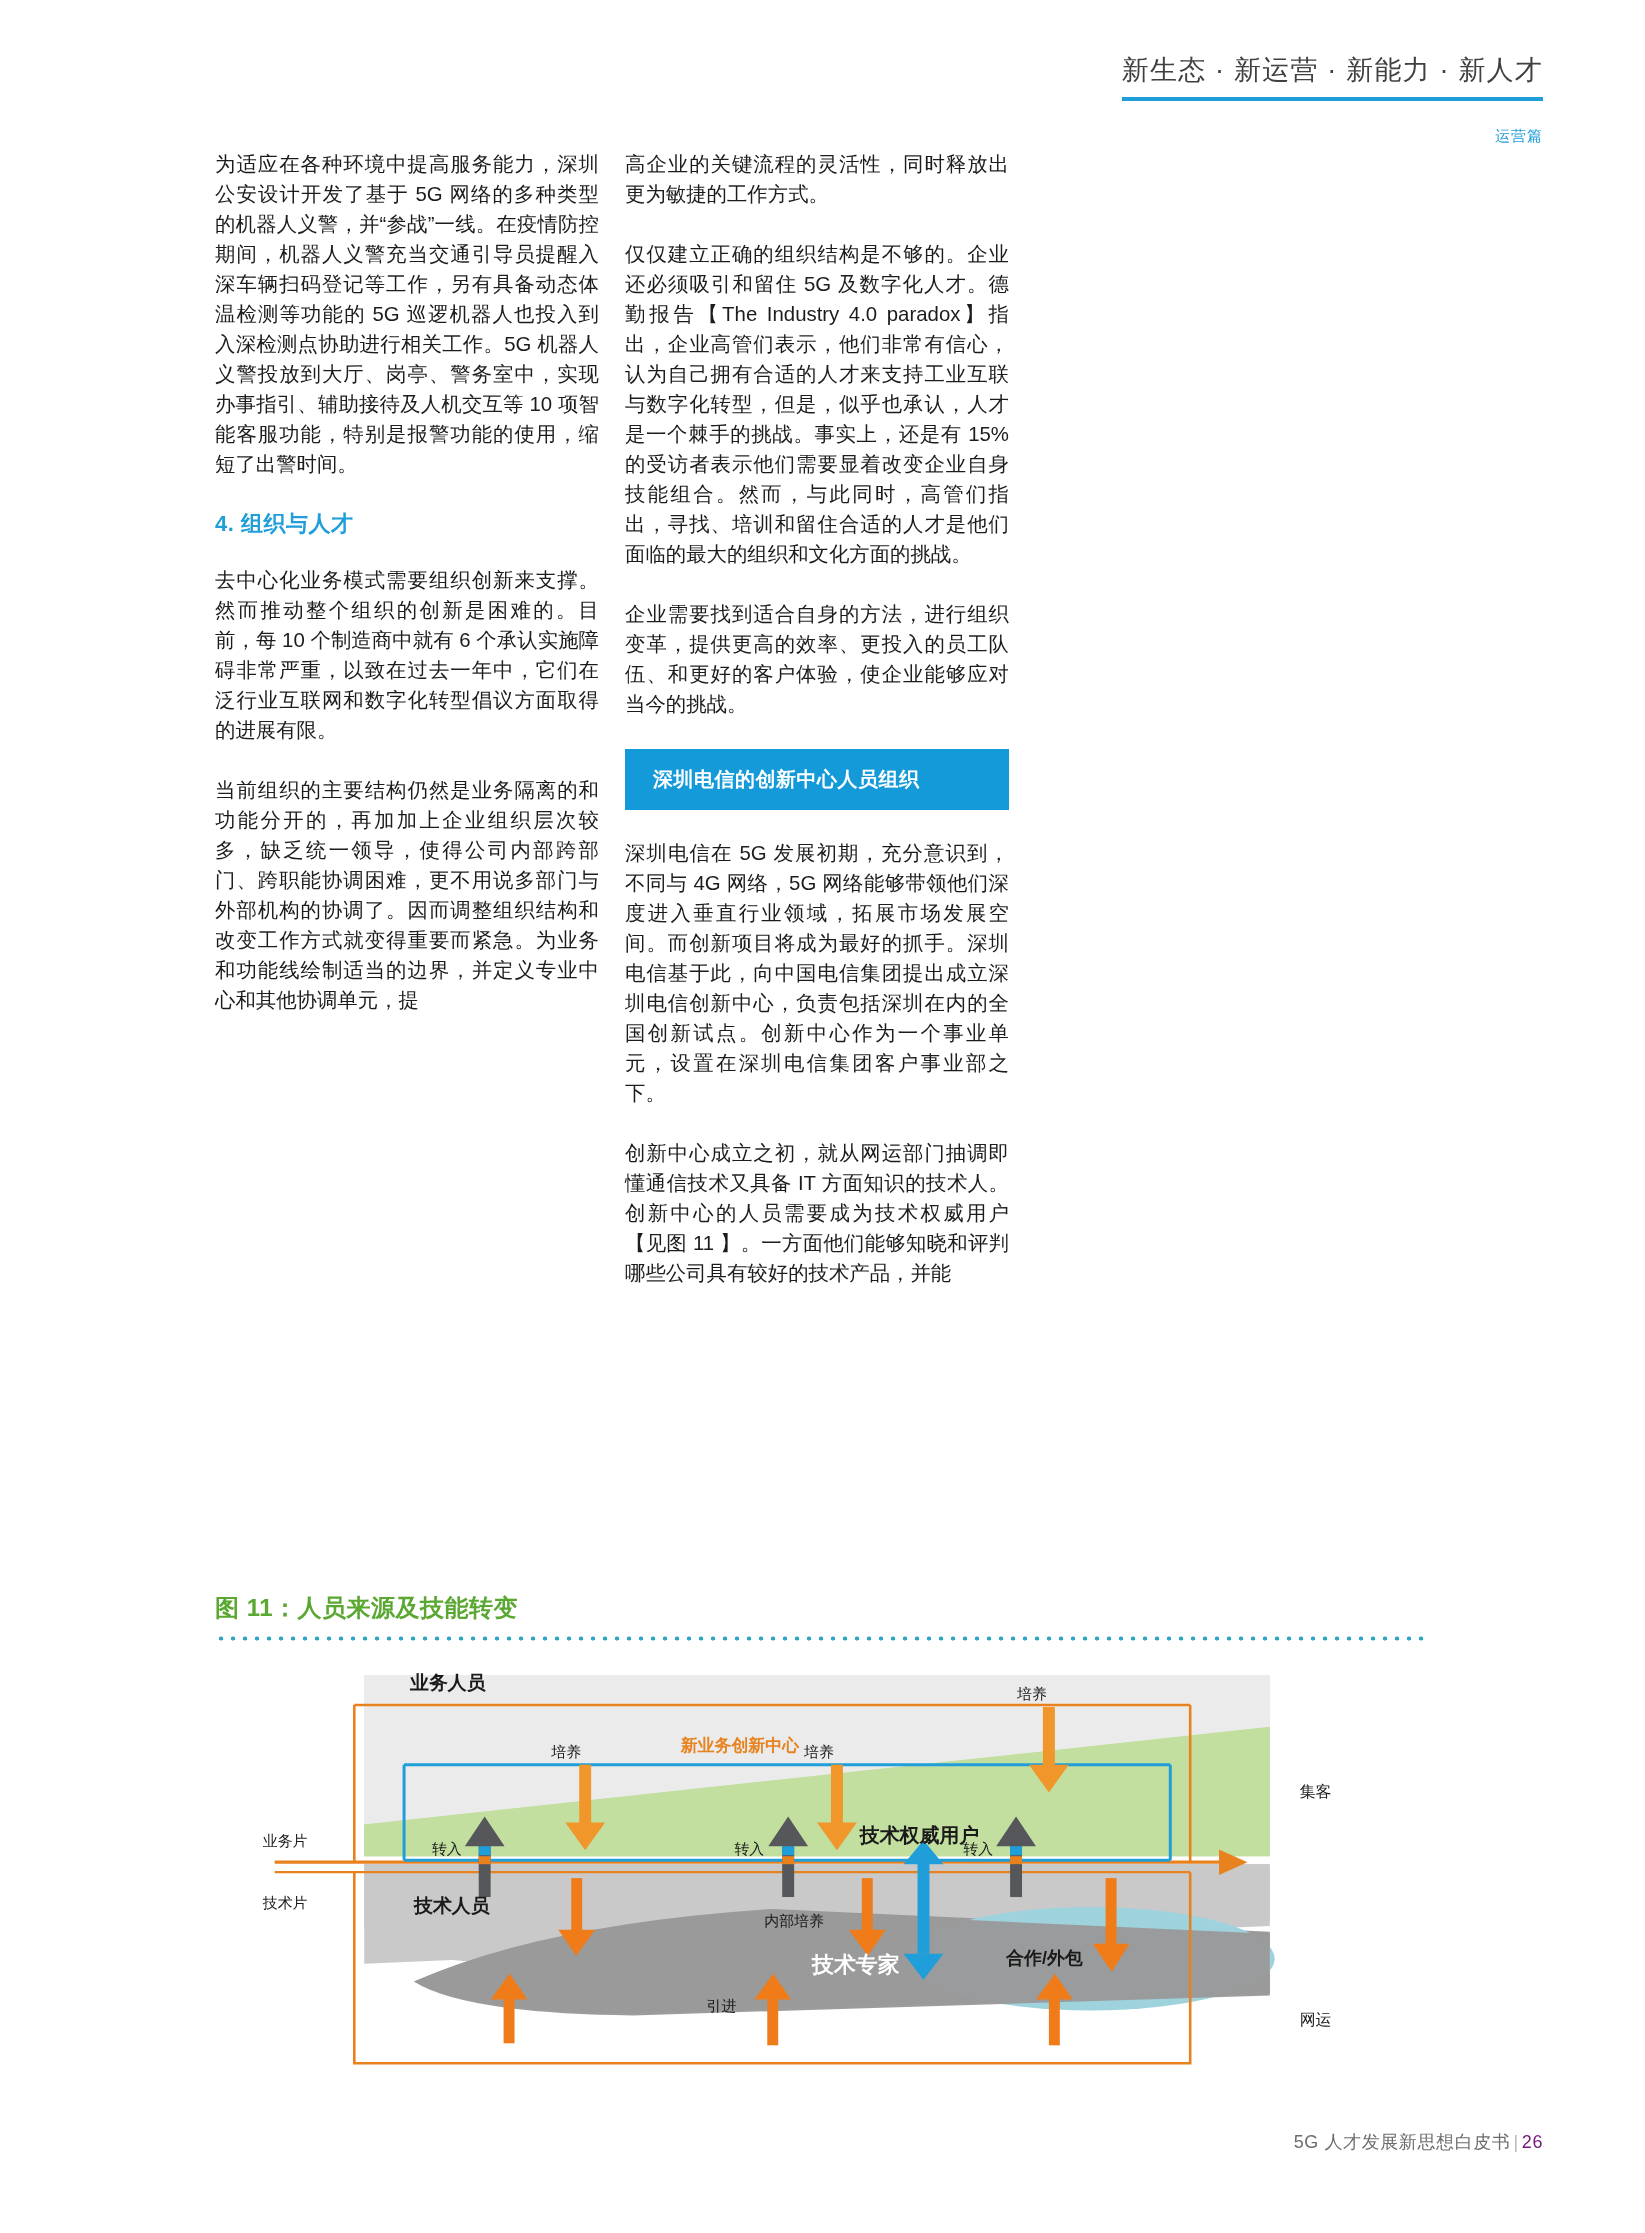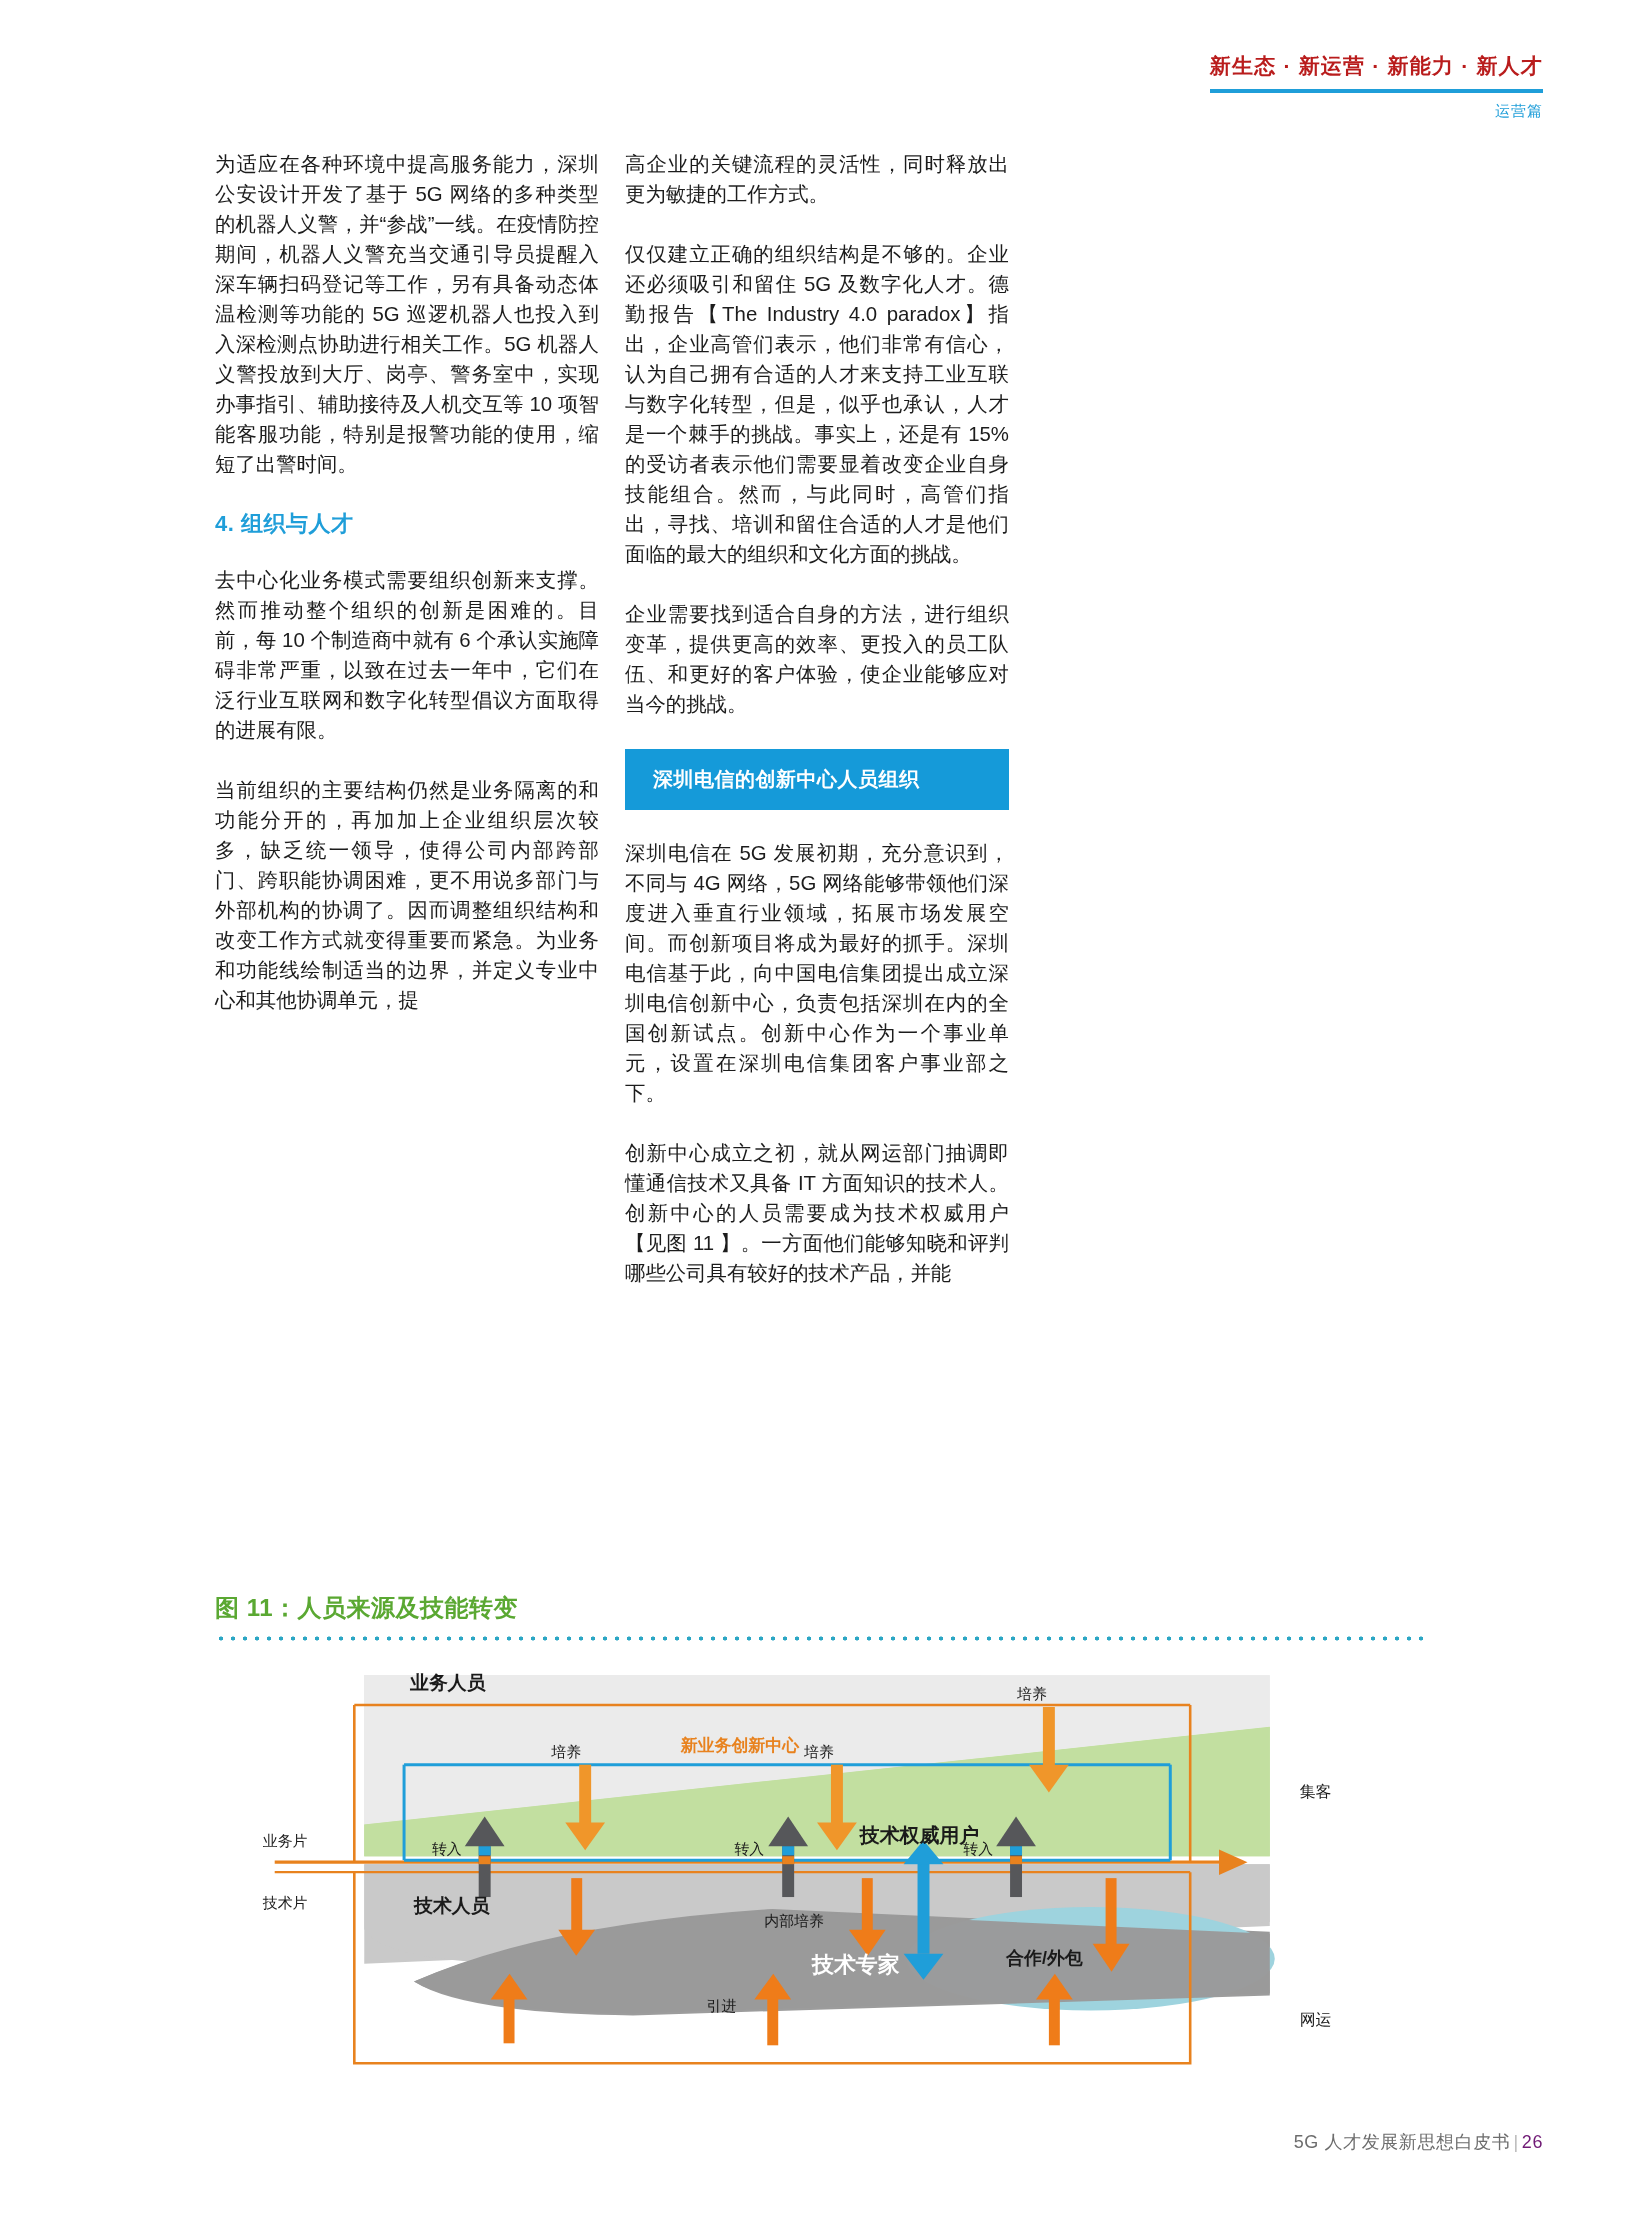--- a/index.html
+++ b/index.html
@@ -8,28 +8,28 @@
     width:1646px; height:2234px; position:relative;
     font-family:"Liberation Sans","DejaVu Sans",sans-serif;
     color:#1a1a1a; overflow:hidden;
   }
 
   
   .page-header{
     position:absolute; top:52px; right:103px; text-align:right;
   }
   .header-title{
-    font-size:21px; color:#b91c1c; letter-spacing:1.2px;
-    white-space:nowrap; font-weight:700;
+    font-size:27px; color:#404040; letter-spacing:1.2px;
+    white-space:nowrap; font-weight:400;
   }
   .header-rule{
     margin-top:9px; height:4px; background:#1f9ed9; width:100%;
   }
   .header-sub{
-    margin-top:9px; font-size:15px; color:#1f9ed9; letter-spacing:1px;
+    margin-top:26px; font-size:15px; color:#1f9ed9; letter-spacing:1px;
   }
 
   
   .col{
     position:absolute; top:149px; width:384px;
   }
   .col-left{ left:215px; }
   .col-right{ left:625px; }
 
   p.body{

